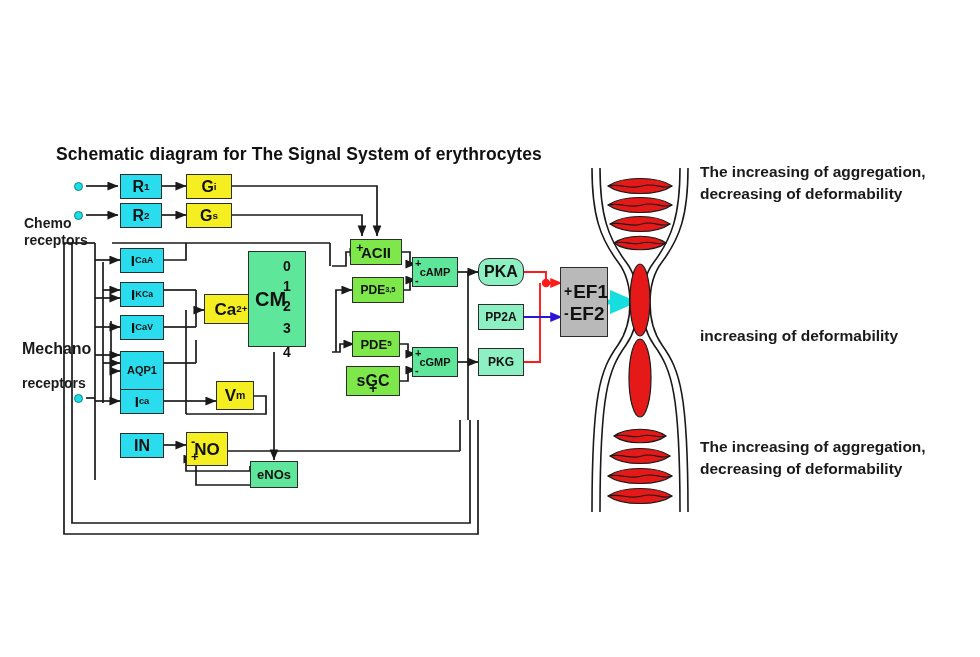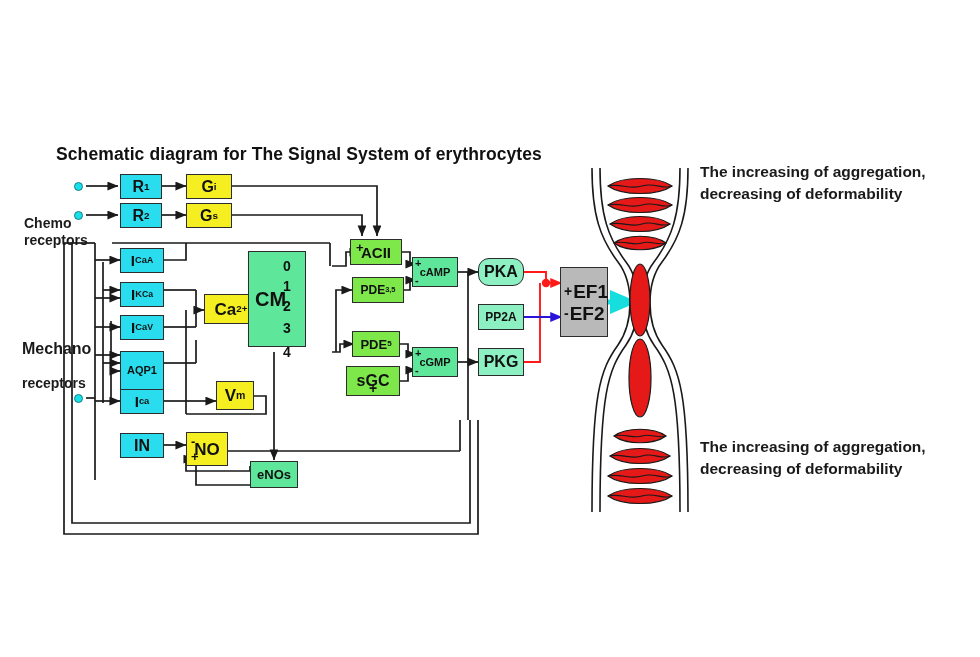--- a/index.html
+++ b/index.html
@@ -303,35 +303,36 @@
   <div class="node green" style="left:250px;top:461px;width:48px;height:27px;font-size:13px;">
     <span>eNOs</span>
   </div>
 
   <div class="node mint" style="left:478px;top:258px;width:46px;height:28px;font-size:16px;border-radius:11px;">
     <span>PKA</span>
   </div>
   <div class="node mint" style="left:478px;top:304px;width:46px;height:26px;font-size:12px;">
     <span>PP2A</span>
   </div>
-  <div class="node mint" style="left:478px;top:348px;width:46px;height:28px;font-size:16px;">
+  <div class="node mint" style="left:478px;top:348px;width:46px;height:28px;font-size:12px;">
     <span>PKG</span>
   </div>
 
   <div class="node grey" style="left:560px;top:267px;width:48px;height:70px;flex-direction:column;justify-content:center;align-items:flex-start;padding-left:3px;">
     <div style="display:flex;align-items:center;font-size:19px;">
       <span class="sign" style="position:static;font-size:14px;margin-right:1px;">+</span>
       <span>EF1</span>
     </div>
     <div style="display:flex;align-items:center;font-size:19px;margin-top:3px;">
       <span class="sign" style="position:static;font-size:14px;margin-right:1px;">-</span>
       <span>EF2</span>
     </div>
   </div>
 
   <div class="vtext" style="left:700px;top:162px;">The increasing of aggregation,</div>
   <div class="vtext" style="left:700px;top:184px;">decreasing of deformability</div>
 
+  <div class="vtext" style="left:700px;top:326px;">increasing of deformability</div>
 
   <div class="vtext" style="left:700px;top:437px;">The increasing of aggregation,</div>
   <div class="vtext" style="left:700px;top:459px;">decreasing of deformability</div>
 
 </div>
 
 </body></html>

